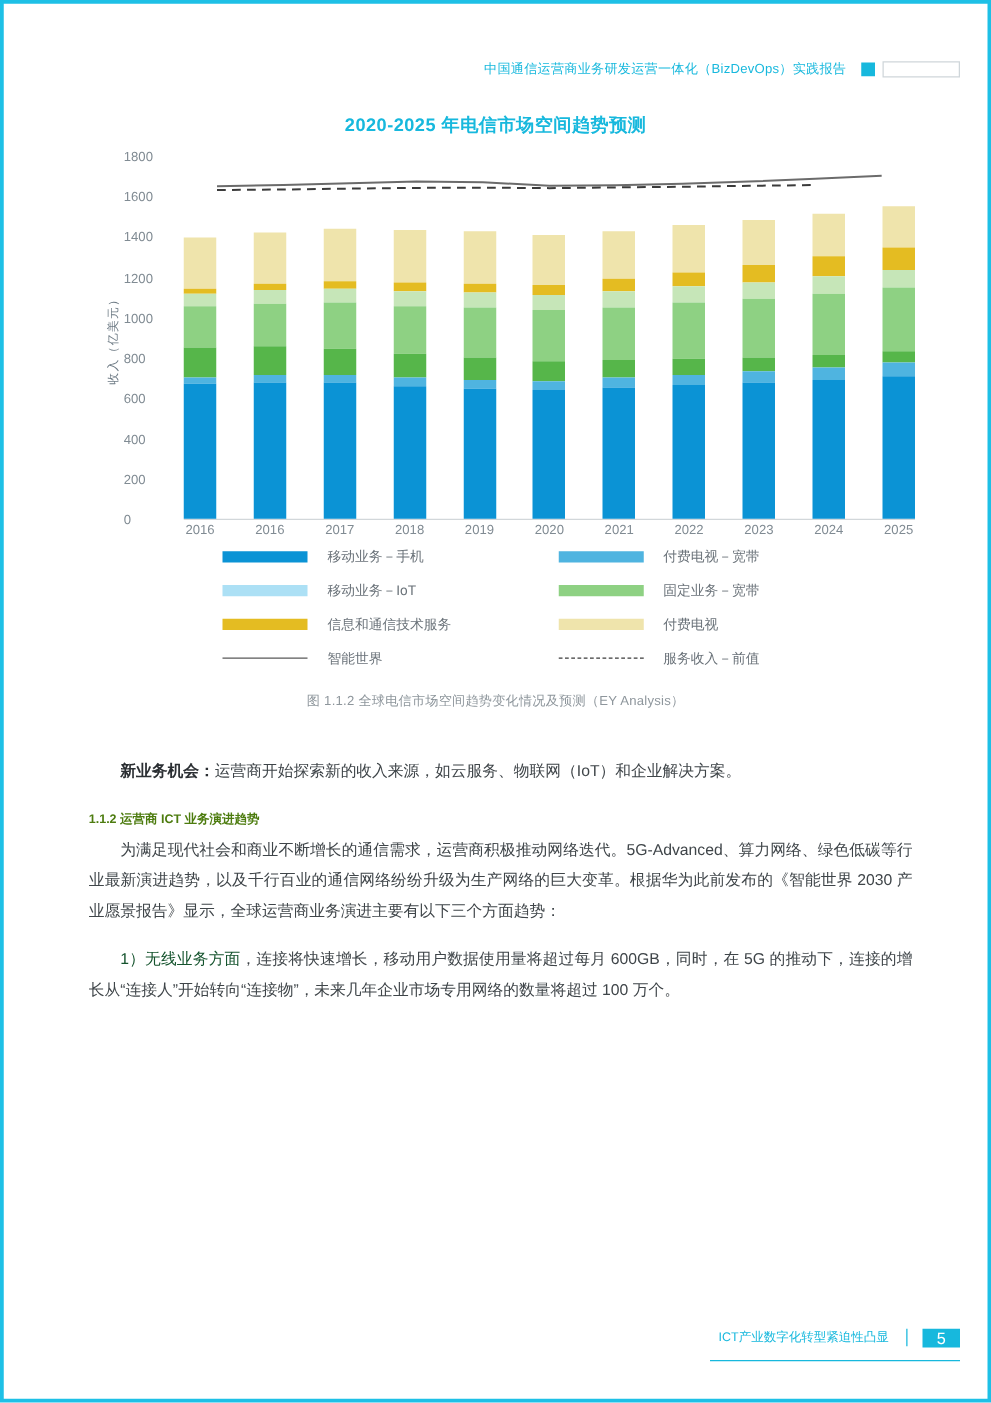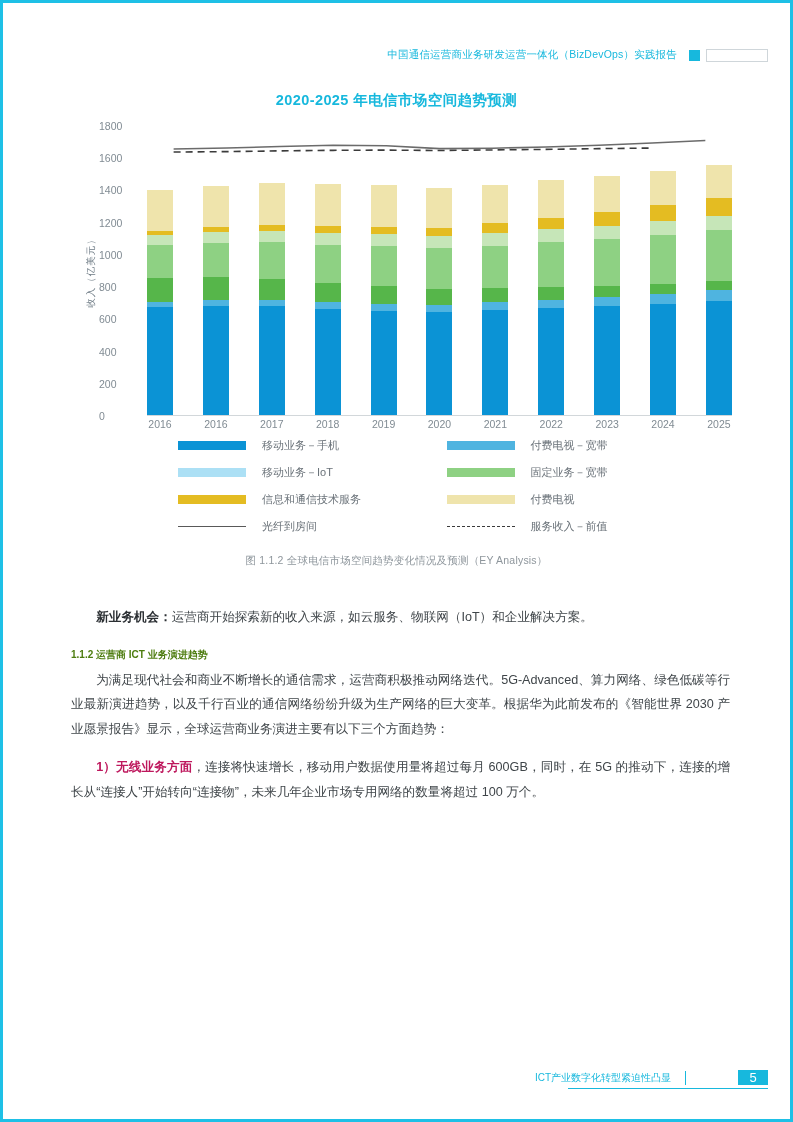--- a/index.html
+++ b/index.html
@@ -82,26 +82,26 @@
   }
 
   
   .content{position:absolute;left:68px;right:60px;top:602px;}
   p{margin:0 0 14px 0;font-size:12.6px;line-height:1.95;color:#3f4549;text-align:justify;}
   .indent{text-indent:2em;}
   .lead{font-weight:bold;color:#2b2f33;}
   .section-h{
     font-size:10px;color:#4d7c0f;font-weight:bold;margin:18px 0 6px 0;
   }
-  .num{font-weight:bold;color:#be185d;}
+  .num{font-weight:normal;color:#14532d;}
 
   
   .footer{
     position:absolute;right:22px;bottom:34px;
-    display:flex;align-items:flex-end;height:30px;gap:40px;
+    display:flex;align-items:center;height:30px;
   }
   .footer-rule{
     position:absolute;right:22px;bottom:30px;width:200px;height:0;border-top:1.5px solid #17b8dd;
   }
   .footer-text{
     display:flex;align-items:center;font-size:10px;color:#17b8dd;
     padding-right:14px;border-right:1.5px solid #17b8dd;white-space:nowrap;
   }
   .footer-page{
     width:30px;background:#17b8dd;color:#fff;font-size:13px;
@@ -279,21 +279,21 @@
         <div class="lg-item">
           <span class="lg-swatch" style="background: rgb(228, 188, 34);"></span>
           <span>信息和通信技术服务</span>
         </div>
         <div class="lg-item">
           <span class="lg-swatch" style="background: rgb(239, 228, 172);"></span>
           <span>付费电视</span>
         </div>
         <div class="lg-item">
           <span class="lg-line"></span>
-          <span>光纤到房间</span>
+          <span>智能世界</span>
         </div>
         <div class="lg-item">
           <span class="lg-dash"></span>
           <span>服务收入－前值</span>
         </div>
       </div>
 
     <div class="caption">图 1.1.2 全球电信市场空间趋势变化情况及预测（EY Analysis）</div>
   </div>
 

